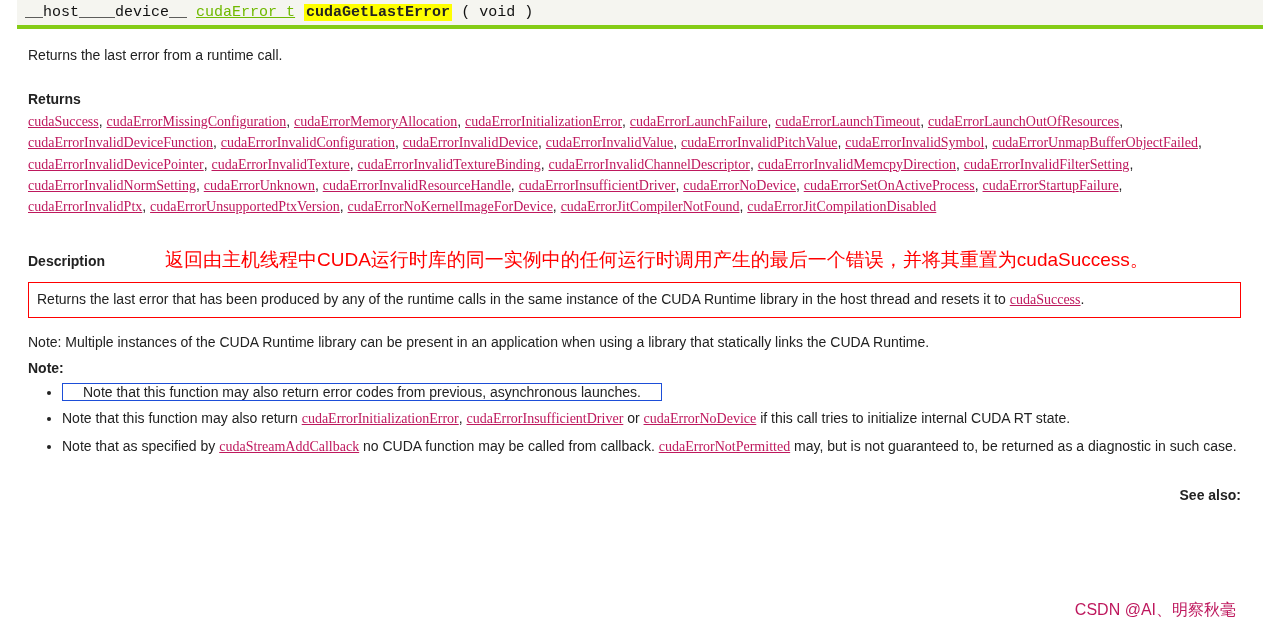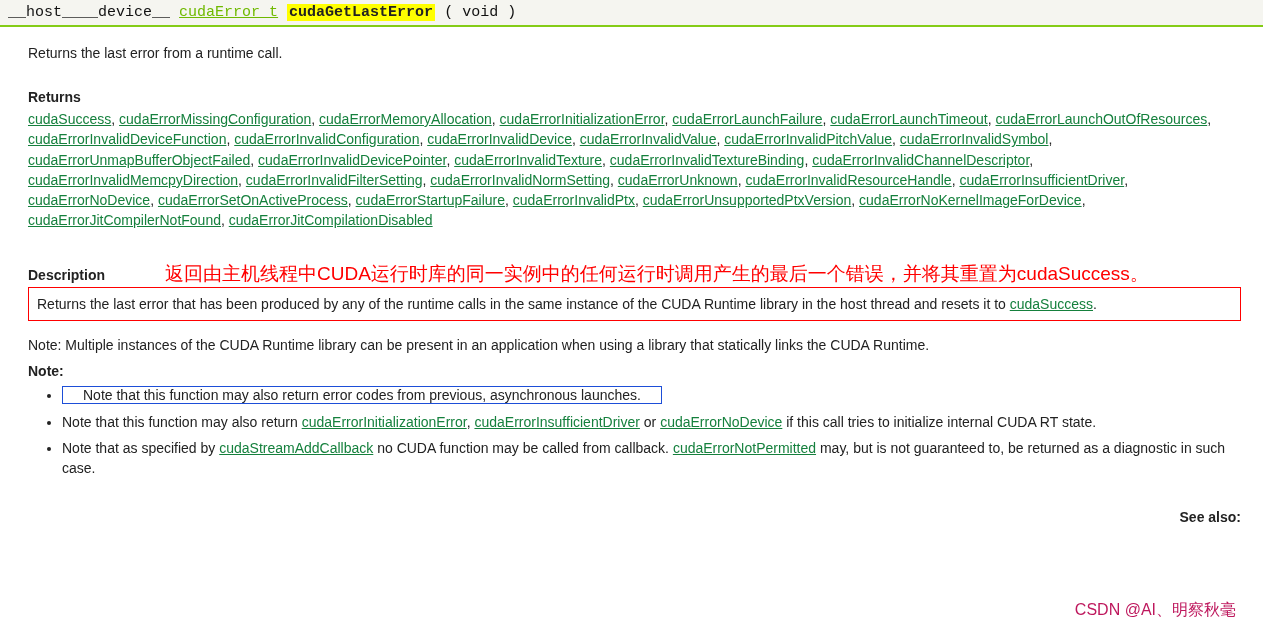--- a/index.html
+++ b/index.html
@@ -6,43 +6,44 @@
     margin: 0;
     padding: 0;
     font-family: Verdana, Arial, sans-serif;
     font-size: 14px;
     color: #222;
     background: #fff;
     width: 1263px;
   }
   .sig-bar {
     background: #f5f5f0;
-    border-bottom: 2px solid #84cc16;
+    border-bottom: 4px solid #84cc16;
     padding: 4px 8px;
     font-family: "Courier New", monospace;
     font-size: 15px;
     color: #111;
+    margin-left: 17px;
   }
   .sig-bar .kw { color: #111; }
   .sig-bar .type-link { color: #6fb900; text-decoration: underline; }
   .sig-bar .fn-name { background: #ffff00; font-weight: bold; color: #222; padding: 0 2px; }
   .content {
     padding: 14px 22px 14px 28px;
   }
   .summary { margin: 4px 0 28px 0; }
   .sec-head { font-weight: bold; margin-top: 18px; margin-bottom: 4px; }
-  a.cuda { color: #15803d; text-decoration: underline; }
+  a.cuda { color: #be185d; text-decoration: underline; font-family: Liberation Serif, serif; }
   .returns-block { line-height: 1.45; }
   .desc-row { display: flex; align-items: baseline; gap: 60px; margin-top: 30px; }
   .desc-row .sec-head { margin: 0; }
   .cn-note { color: #ff0000; font-size: 19px; }
   .red-box {
     border: 1px solid #ff0000;
     padding: 6px 8px;
-    margin-top: 0;
+    margin-top: 9px;
     line-height: 1.45;
   }
   .red-box-inline {
     border: 1px solid #1d4ed8;
     padding: 0 20px;
     display: inline;
   }
   .note-p { margin: 14px 0 6px 0; line-height: 1.45; }
   ul.notes { margin: 6px 0 8px 0; padding-left: 34px; }
   ul.notes li { margin-bottom: 6px; line-height: 1.45; }

